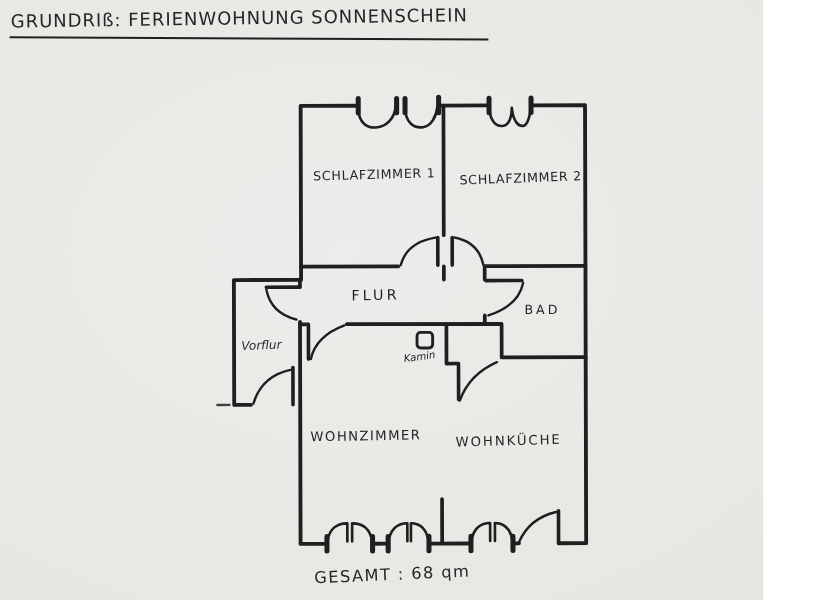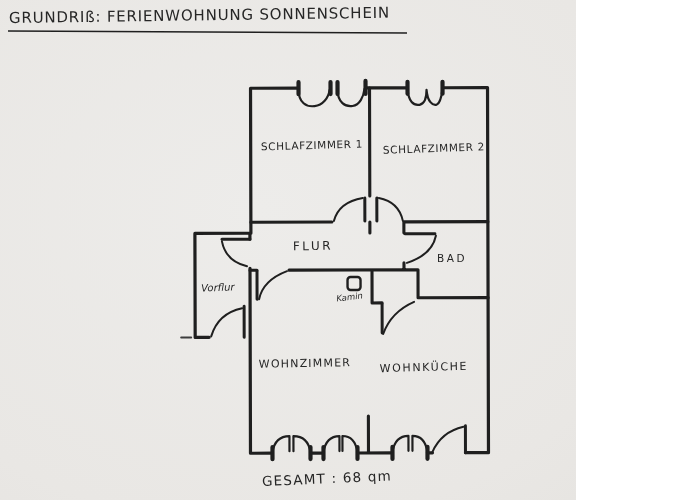--- a/index.html
+++ b/index.html
@@ -1,21 +1,21 @@
 <!DOCTYPE html>
 <html><head>
 <meta charset="utf-8">
 <style>
   html,body{margin:0;padding:0;}
   body{
     width:700px;height:500px;overflow:hidden;
     font-family:"DejaVu Sans", sans-serif;
   }
   .stage{
-    position:relative;width:576px;height:500px;
+    position:relative;width:636px;height:500px;
     background:
       radial-gradient(130% 115% at 45% 42%, #edecea 0%, #e9e7e4 55%, #e1dfdb 100%);
   }
   svg{position:absolute;left:0;top:0;display:block;}
   svg text{
     fill:#262626;
     font-family:"DejaVu Sans", sans-serif;
   }
   .caps{text-transform:none;}
   .hand-italic{font-style:italic;}

